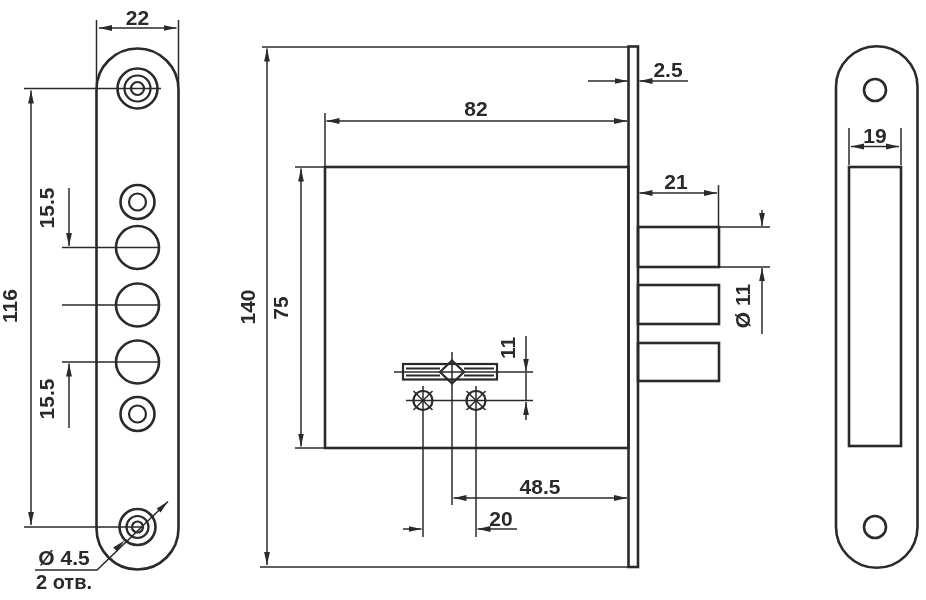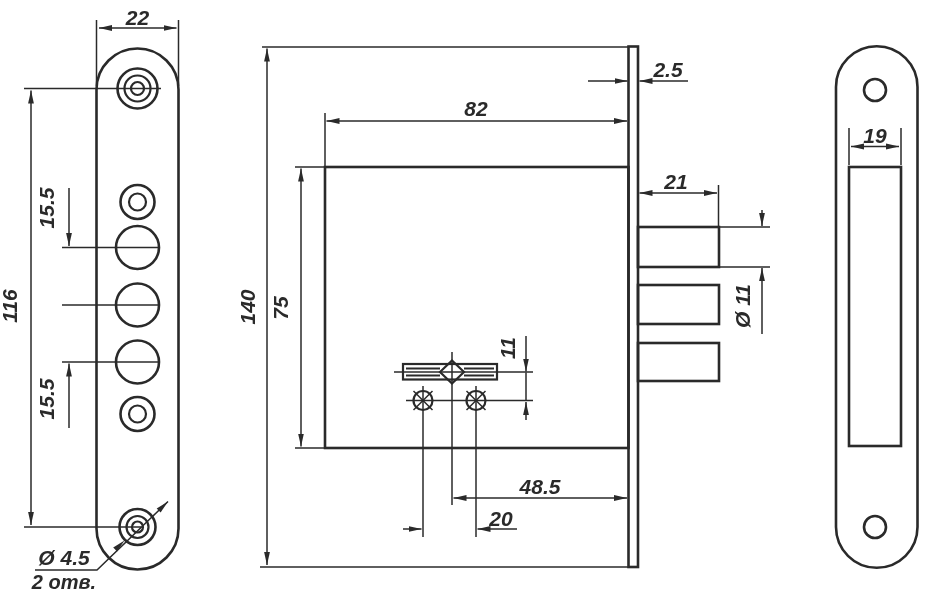--- a/index.html
+++ b/index.html
@@ -1,16 +1,16 @@
 <!DOCTYPE html>
 <html><head>
 <meta charset="utf-8">
 <style>
   html,body{margin:0;padding:0;background:#ffffff;}
-  .stage{width:926px;height:600px;position:relative;background:#ffffff;overflow:hidden;font-style:italic;}
+  .stage{width:926px;height:600px;position:relative;background:#ffffff;overflow:hidden;}
   svg{display:block;}
   .thick{stroke:#2a2a2a;stroke-width:2.6;fill:none;stroke-linecap:butt;}
   .med{stroke:#2a2a2a;stroke-width:2.2;fill:none;}
   .thin{stroke:#2a2a2a;stroke-width:1.5;fill:none;}
   .ink{fill:#2a2a2a;stroke:none;}
   text{font-family:"Liberation Sans","DejaVu Sans",sans-serif;font-weight:bold;font-size:21px;fill:#2a2a2a;}
   text.small{font-size:20px;}
 </style>
 </head>
 <body>

